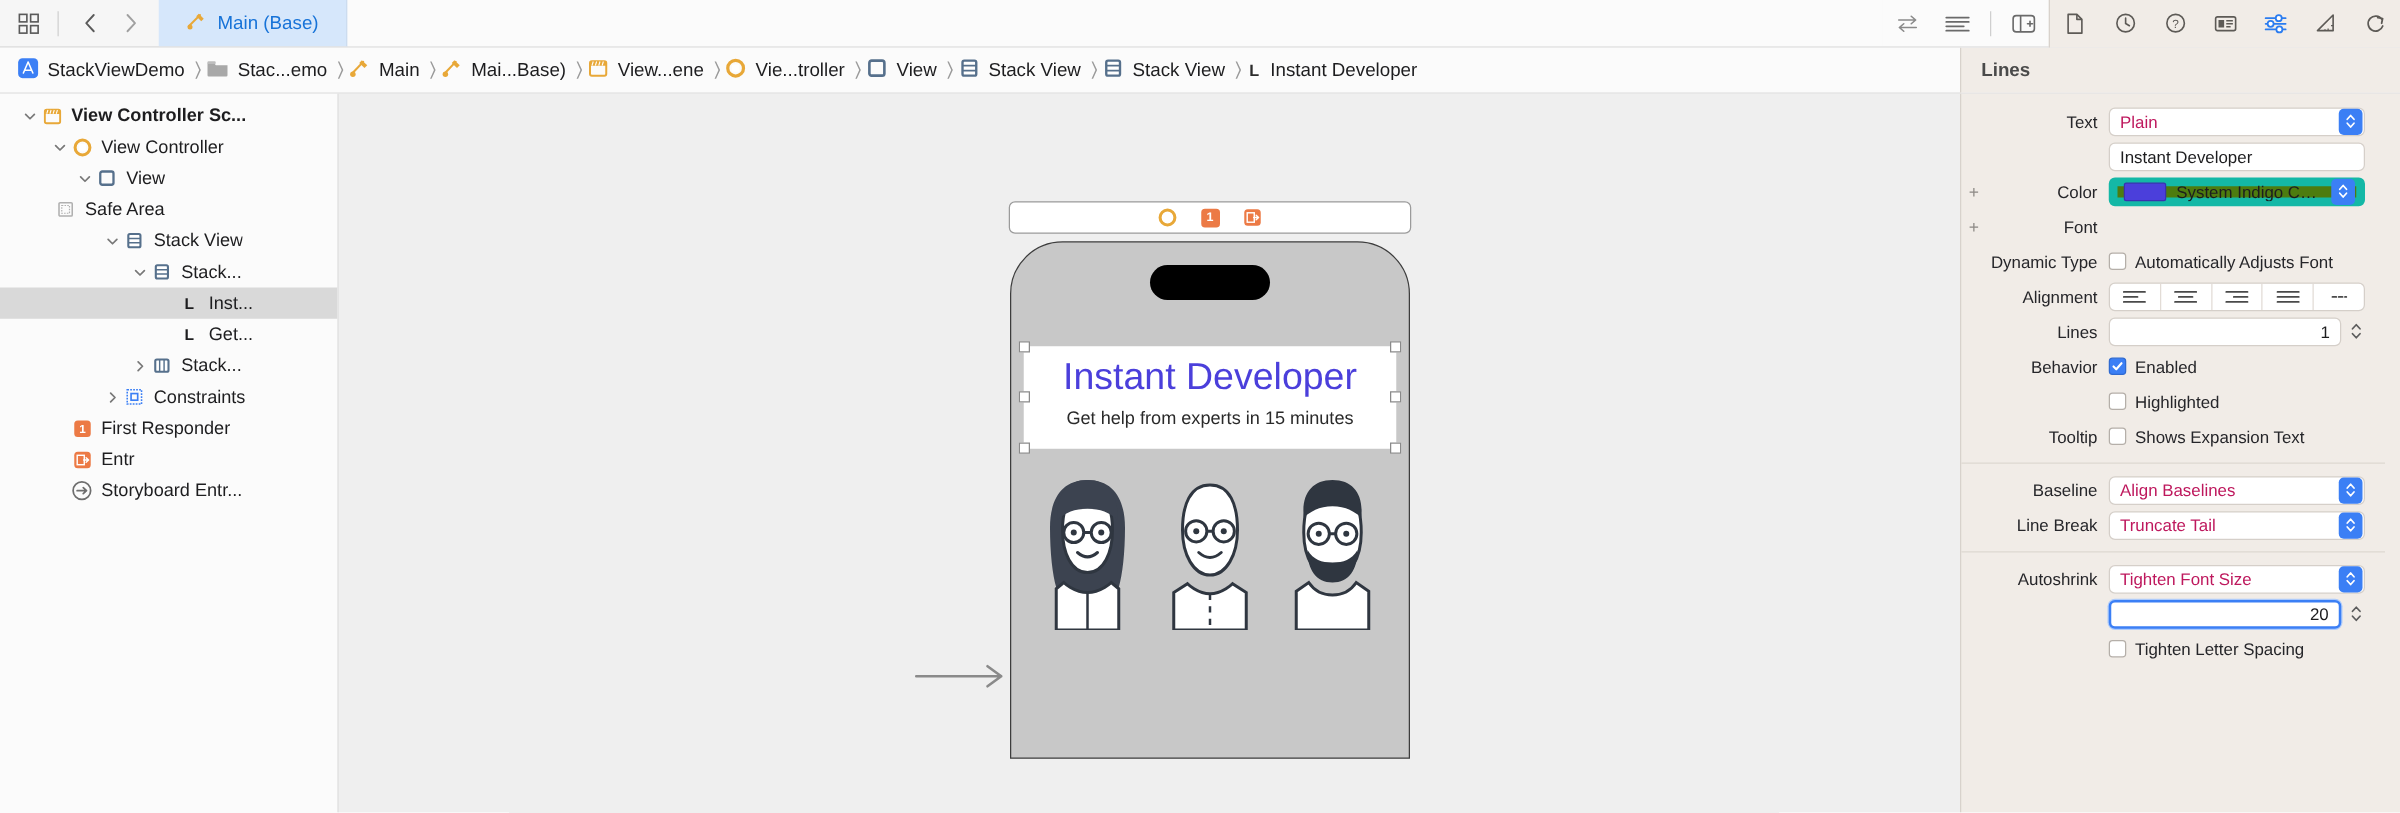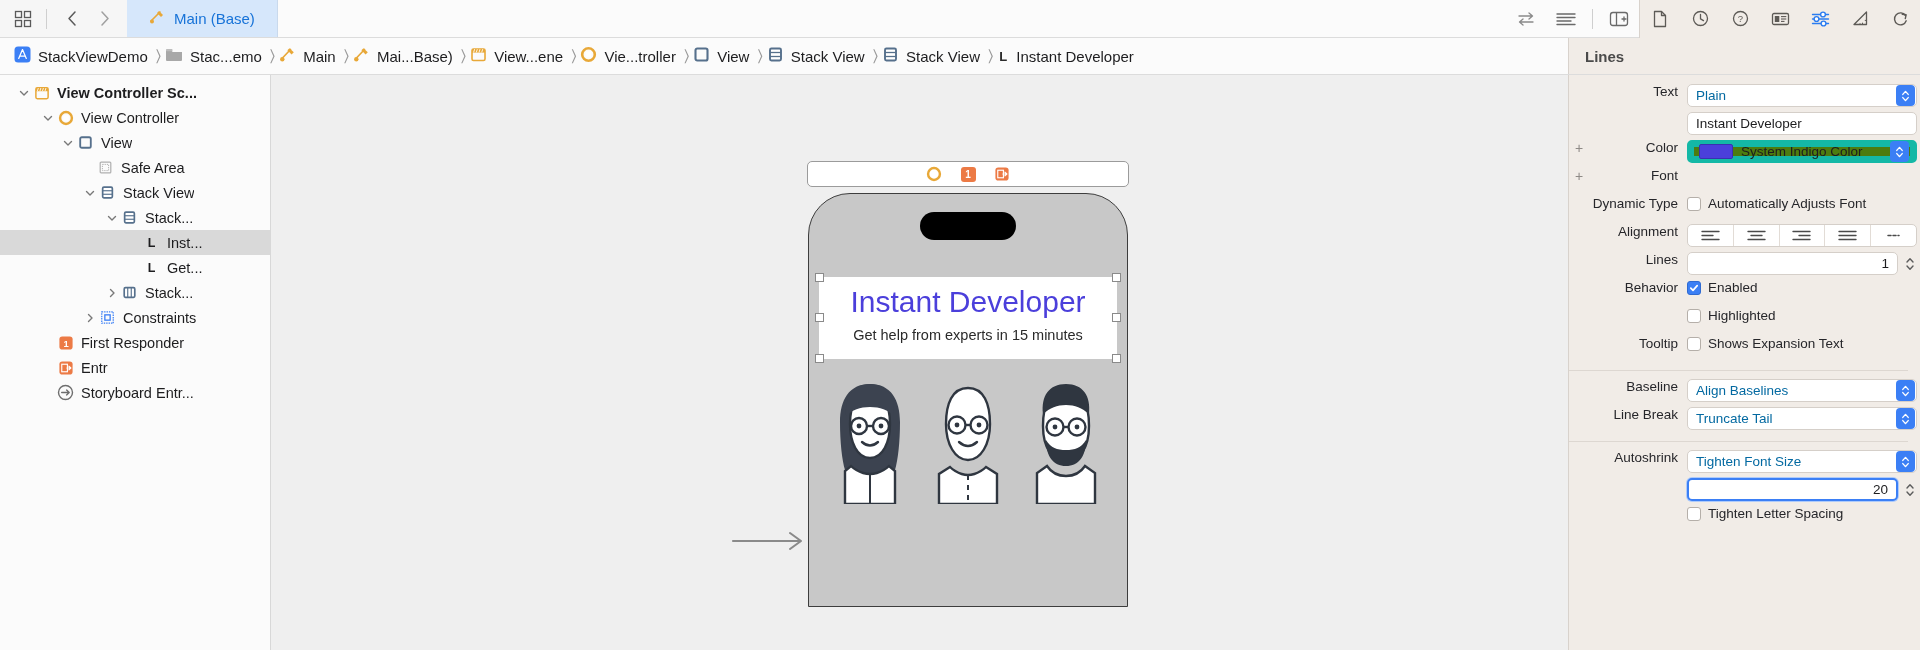--- a/index.html
+++ b/index.html
@@ -186,43 +186,43 @@
   
   .inspector {
     width: 352px; min-width: 352px;
     background: #f1ece7;
     border-left: 1px solid #d8d2cc;
     padding-top: 8px;
     overflow: hidden;
     font-size: 13.5px;
   }
   .frow {
-    display: flex; align-items: flex-start;
+    display: flex; align-items: center;
     min-height: 28px;
-    padding: 1px 3px 1px 0;
+    padding: 1px 28px 1px 0;
   }
   .flabel {
     width: 118px; min-width: 118px;
     text-align: right; padding-right: 9px;
     color: #26262a; font-size: 13.5px;
     white-space: nowrap;
   }
   .fctl { flex: 1; display: flex; align-items: center; min-width: 0; }
   .plus-col {
     position: absolute; left: 6px;
     color: #8e8a86; font-size: 14px;
   }
   .frow.haspluswrap { position: relative; }
   .combo {
     flex: 1; height: 23px;
     background: #fff; border-radius: 5px;
     border: 1px solid #d5cfc9;
     display: flex; align-items: center;
     padding: 0 0 0 8px;
-    font-size: 13.5px; color: #0369a1;
+    font-size: 13.5px; color: #be185d;
     position: relative; min-width: 0;
   }
   .combo .ctext { flex: 1; overflow: hidden; text-overflow: ellipsis; white-space: nowrap; }
   .stepperblue {
     width: 19px; min-width: 19px; height: 21px;
     margin: 1px 1px 1px 0;
     background: #3b7ff5; border-radius: 4px;
     display: flex; flex-direction: column; align-items: center; justify-content: center;
     color: #fff; line-height: 7px; font-size: 8px;
   }
@@ -584,21 +584,21 @@
             </svg>
         </span>
         <span class="ricon">
           <svg width="15" height="15" viewBox="0 0 17 17">
               <rect x="2.5" y="2.5" width="12" height="12" rx="1.8" fill="none" stroke="#56708c" stroke-width="2.1"></rect>
             </svg>
         </span>
         <span class="rlabel">View</span>
       </div>
 
-      <div class="row" style="padding-left:96px;">
+      <div class="row" style="padding-left:43px;">
         <span class="ricon">
           <svg width="15" height="15" viewBox="0 0 17 17">
             <rect x="2.5" y="2.5" width="12" height="12" rx="1" fill="none" stroke="#b0b0b0" stroke-width="1.4"></rect>
             <rect x="5" y="5" width="7" height="7" fill="none" stroke="#b0b0b0" stroke-width="1.1" stroke-dasharray="1.4 1.1"></rect>
           </svg>
         </span>
         <span class="rlabel">Safe Area</span>
       </div>
 
       <div class="row" style="padding-left:82px;">

